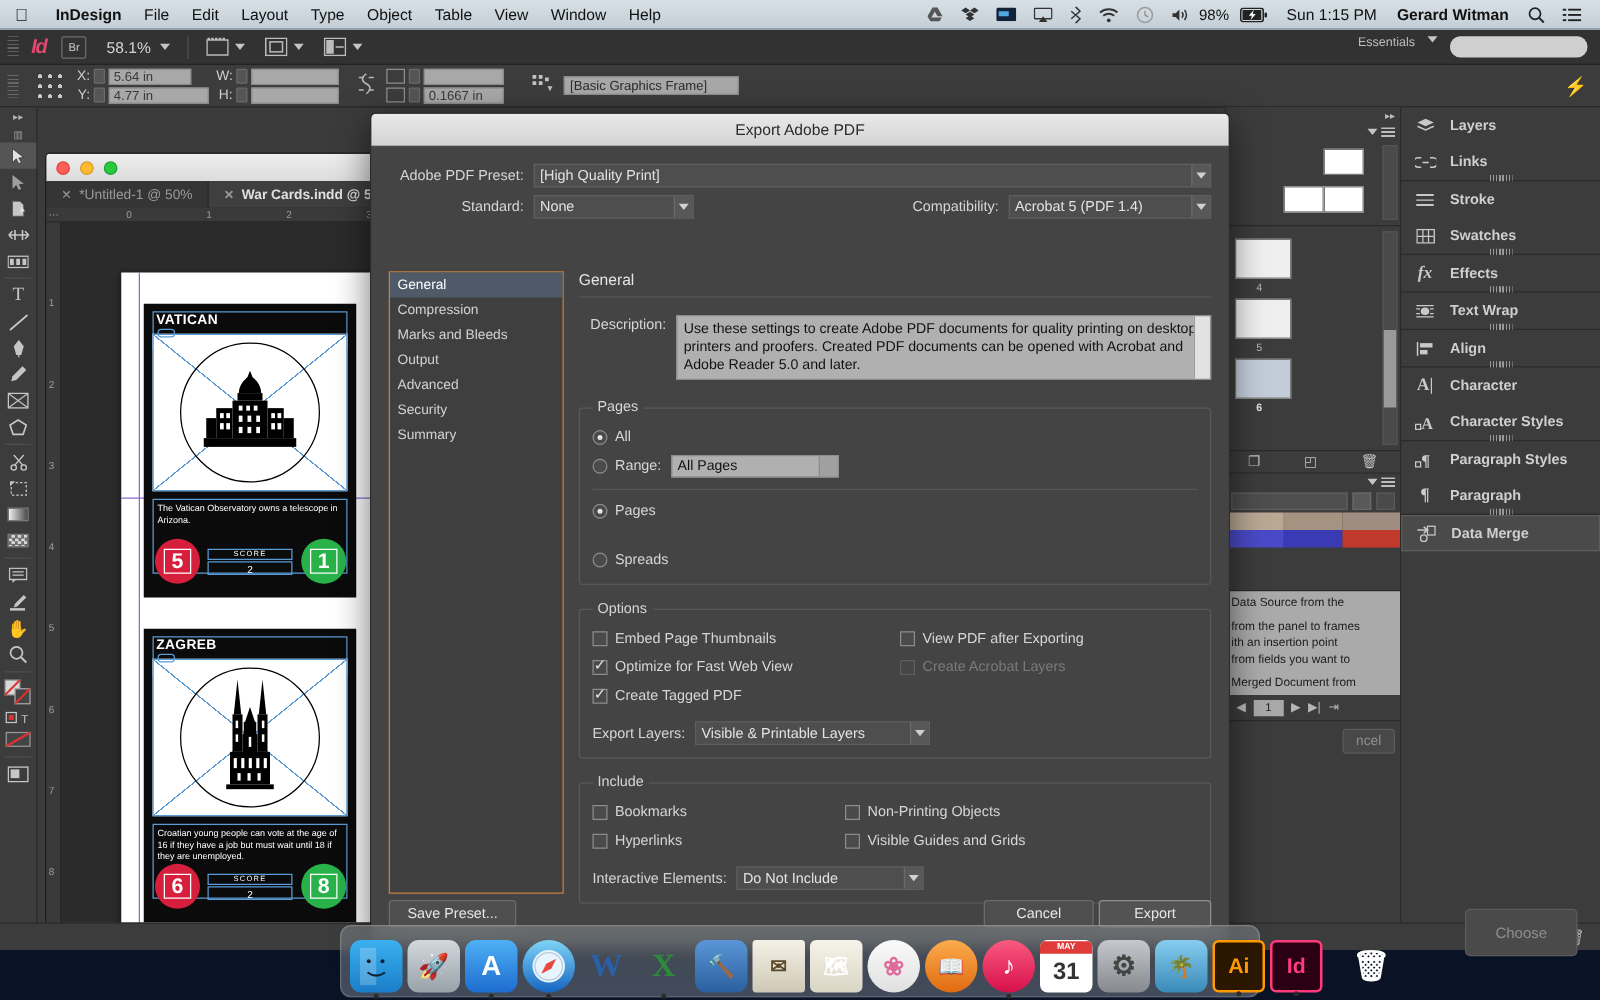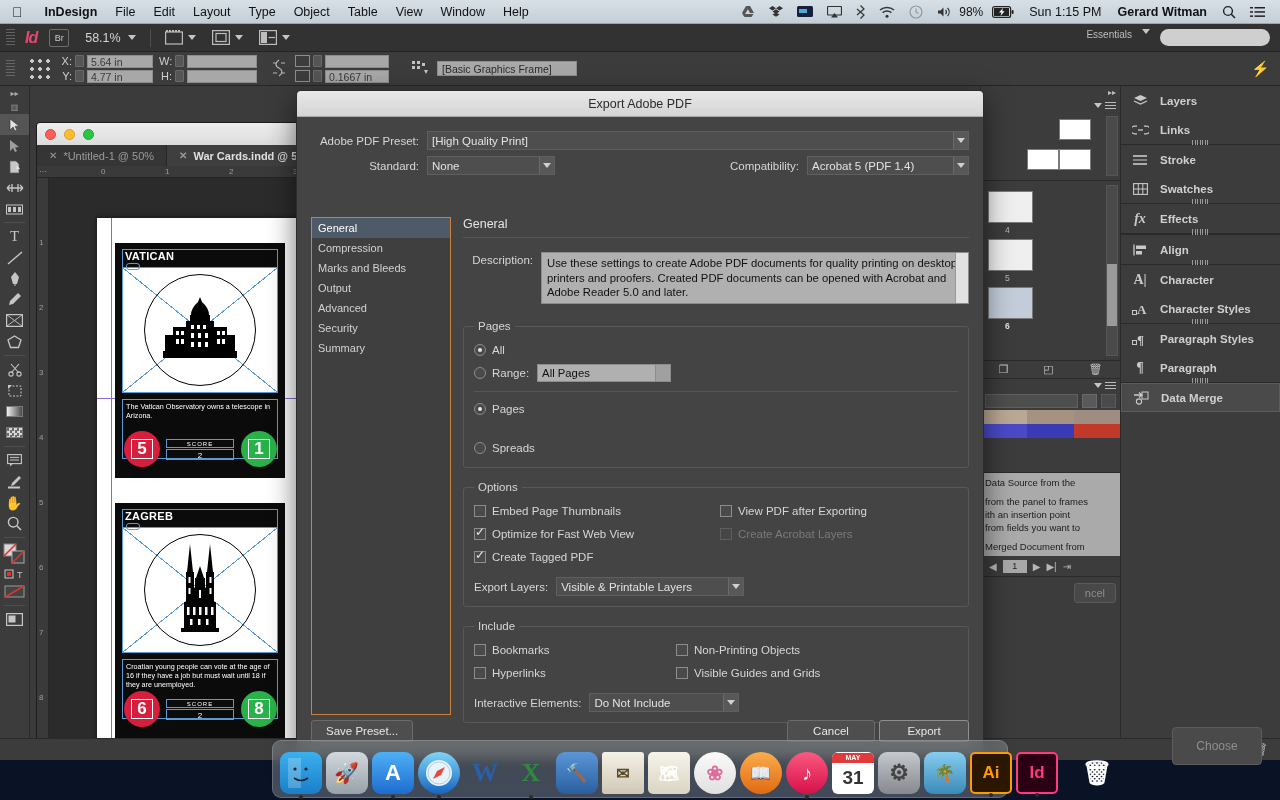--- a/index.html
+++ b/index.html
@@ -368,21 +368,21 @@
       <div class="refpt"></div>
       <div class="fieldrow">
         <div class="fld">
           <span class="lbl">X:</span>
           <span class="spin"></span>
           <span class="inp" style="width:66px">5.64 in</span>
         </div>
         <div class="fld">
           <span class="lbl">Y:</span>
           <span class="spin"></span>
-          <span class="inp" style="width:66px">4.77 in</span>
+          <span class="inp" style="width:80px">4.77 in</span>
         </div>
       </div>
       <div class="fieldrow">
         <div class="fld">
           <span class="lbl">W:</span>
           <span class="spin"></span>
           <span class="inp" style="width:70px"></span>
         </div>
         <div class="fld">
           <span class="lbl">H:</span>
@@ -863,20 +863,36 @@
             </svg>
         </span>
         <span>Swatches</span>
       </div>
       <div class="pb-div"></div>
       <div class="pb-item">
         <span class="pb-ico" style="font-style:italic;font-family:'Liberation Serif',serif;font-size:14px">fx</span>
         <span>Effects</span>
       </div>
       <div class="pb-div"></div>
+      <div class="pb-item">
+        <span class="pb-ico">
+          <svg width="16" height="12" viewBox="0 0 16 12">
+              <g stroke="#c9c9c9" stroke-width="1">
+                <line x1="1" y1="1.5" x2="15" y2="1.5"></line>
+                <line x1="1" y1="4" x2="4" y2="4"></line>
+                <line x1="12" y1="4" x2="15" y2="4"></line>
+                <line x1="1" y1="7.8" x2="4" y2="7.8"></line>
+                <line x1="12" y1="7.8" x2="15" y2="7.8"></line>
+                <line x1="1" y1="10.5" x2="15" y2="10.5"></line>
+              </g>
+              <ellipse cx="8" cy="6" rx="3.4" ry="3" fill="#c9c9c9"></ellipse>
+            </svg>
+        </span>
+        <span>Text Wrap</span>
+      </div>
       <div class="pb-div"></div>
       <div class="pb-item">
         <span class="pb-ico">
           <svg width="15" height="12" viewBox="0 0 15 12">
               <line x1="1" y1="0.5" x2="1" y2="11.5" stroke="#c9c9c9" stroke-width="1.3"></line>
               <rect x="3" y="1.5" width="10" height="3.5" fill="#c9c9c9"></rect>
               <rect x="3" y="7" width="6" height="3.5" fill="#c9c9c9"></rect>
             </svg>
         </span>
         <span>Align</span>

